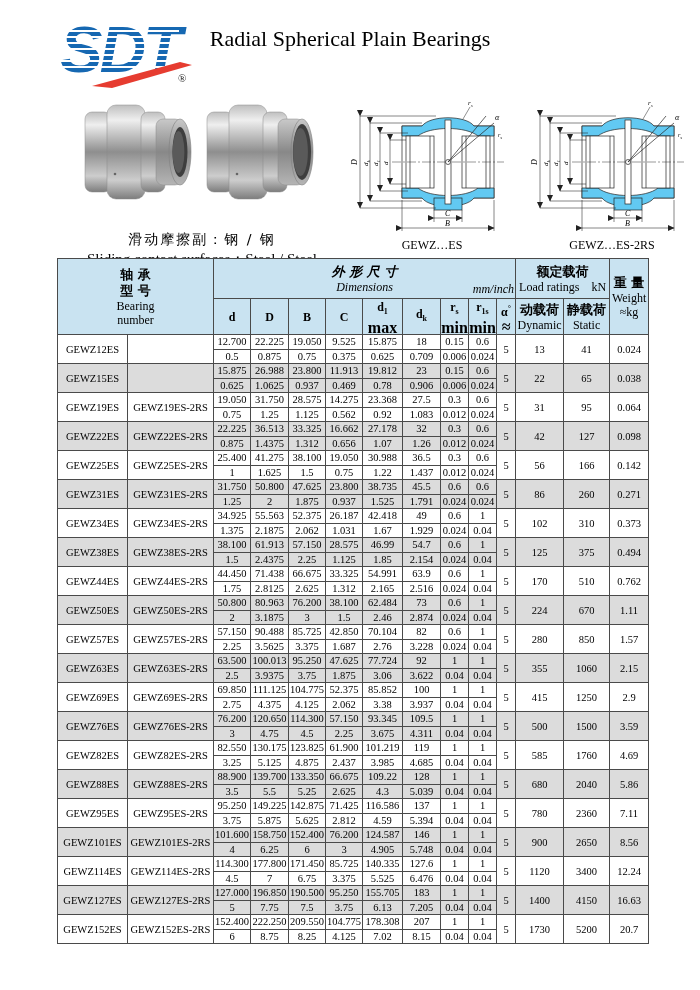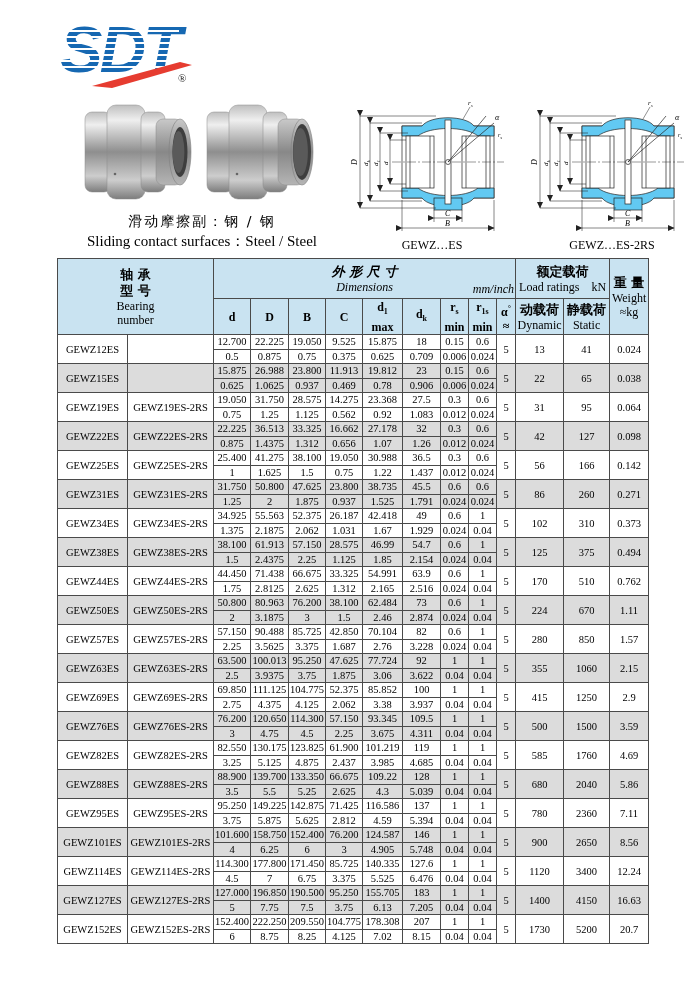--- a/index.html
+++ b/index.html
@@ -18,59 +18,60 @@
   .logo-reg{position:absolute;left:118px;top:52px;font-size:11px;font-style:normal;color:#222;}
 
   
   .titles{position:absolute;left:0;top:24px;width:700px;text-align:center;}
   .title-zh{font-size:25px;font-weight:bold;letter-spacing:12px;font-family:"DejaVu Sans","Liberation Sans",sans-serif;}
   .title-en{font-size:22px;margin-top:2px;font-family:"Liberation Serif",serif;}
 
   
   .photos{position:absolute;left:76px;top:100px;width:252px;text-align:center;}
   .photo-row{display:flex;justify-content:center;gap:4px;}
-  .cap-zh{font-size:14px;margin-top:5px;letter-spacing:2px;font-family:"DejaVu Sans",sans-serif;}
+  .cap-zh{font-size:14px;margin-top:23px;letter-spacing:2px;font-family:"DejaVu Sans",sans-serif;}
   .cap-en{font-size:15px;margin-top:1px;}
 
   
   .drawings{position:absolute;left:346px;top:92px;width:352px;display:flex;justify-content:space-between;}
   .drawings figure{margin:0;width:172px;text-align:center;}
   .drawings figcaption{font-size:12px;margin-top:0px;}
 
   
   table.spec{position:absolute;left:57px;top:258px;width:591px;border-collapse:collapse;
              table-layout:fixed;text-align:center;font-size:11px;}
   table.spec th,table.spec td{border:1px solid var(--line,#4a4a4a);padding:0;overflow:hidden;
              white-space:nowrap;vertical-align:middle;}
   table.spec thead th{background:var(--hbg,#c9e3f1);}
   .zh{font-weight:bold;font-size:13px;font-family:"DejaVu Sans","Liberation Sans",sans-serif;line-height:16px;}
   .en{font-weight:normal;font-size:12px;font-family:"Liberation Serif",serif;line-height:14px;}
   .hdims{position:relative;font-style:italic;}
   .hdims .unit{position:absolute;right:1px;bottom:2px;}
   .hl2{display:flex;justify-content:space-between;padding:0 3px;}
   .hdim .l1{font-size:12px;line-height:16px;}
-  .hdim .l2{font-size:12px;line-height:13px;}
+  .hdim .l2{font-size:16px;line-height:13px;}
   sub{font-size:8px;}
   sup{font-size:8px;}
   tr.mm td,tr.inch td{height:13.5px;line-height:13px;font-size:10.5px;}
   td.model{font-size:10.5px;}
   tr.alt td{background:var(--altbg,#dcdcdc);}
 </style>
 </head>
 <body>
 
 <div class="page">
 
   <div class="logo">
     <span class="logo-sdt">SDT</span>
     <div class="logo-swoosh"></div>
     <span class="logo-reg">®</span>
   </div>
 
   <div class="titles">
+    <div class="title-en">Radial Spherical Plain Bearings</div>
   </div>
 
   <div class="photos">
     <div class="photo-row">
       <span class="photo" id="photo1"><svg width="118" height="104" viewBox="0 0 118 104">
   <defs>
     <linearGradient id="g1" x1="0" y1="0" x2="0" y2="1">
       <stop offset="0" stop-color="#bfbfbf"></stop>
                 <stop offset="0.16" stop-color="#efefef"></stop>
       <stop offset="0.5" stop-color="#8e8e8e"></stop>

